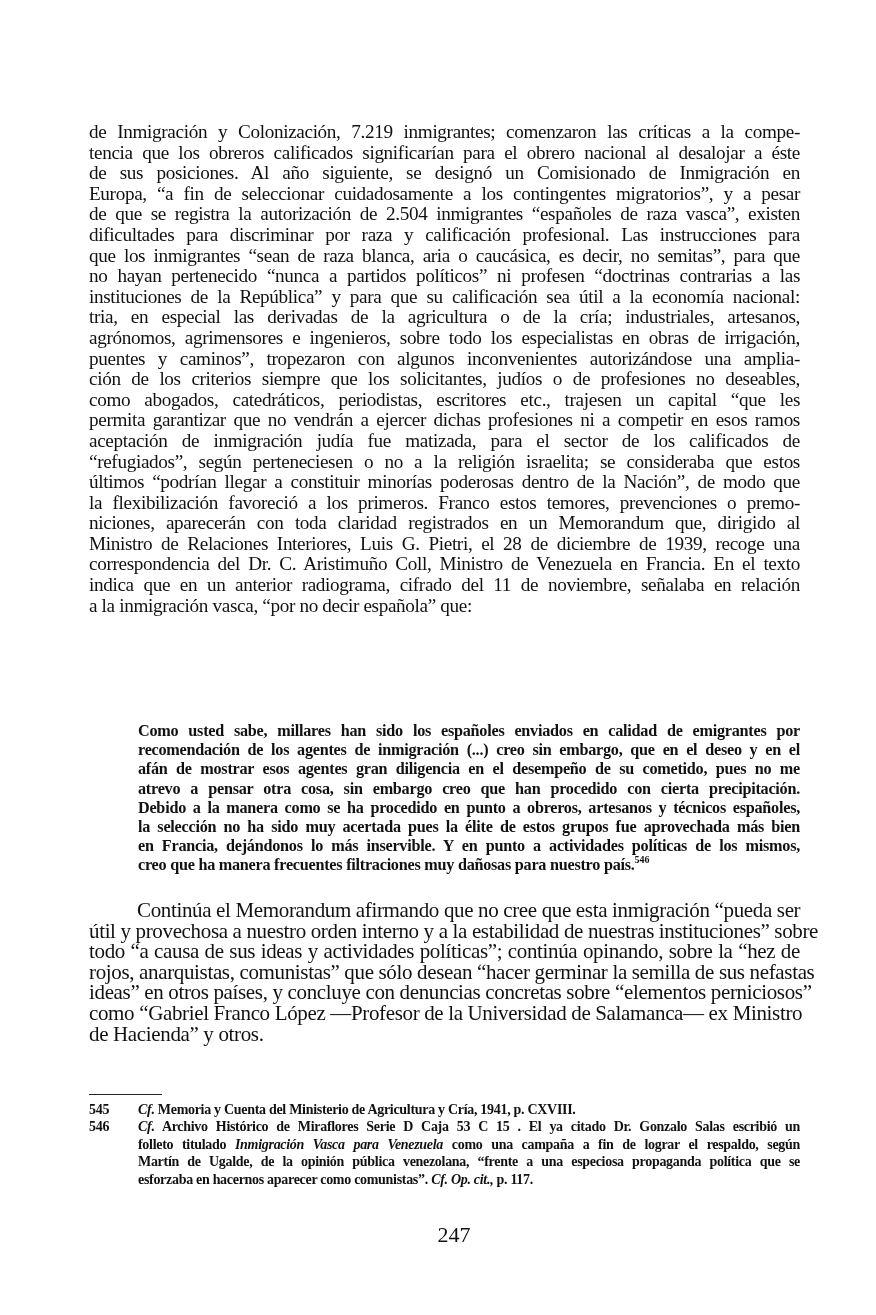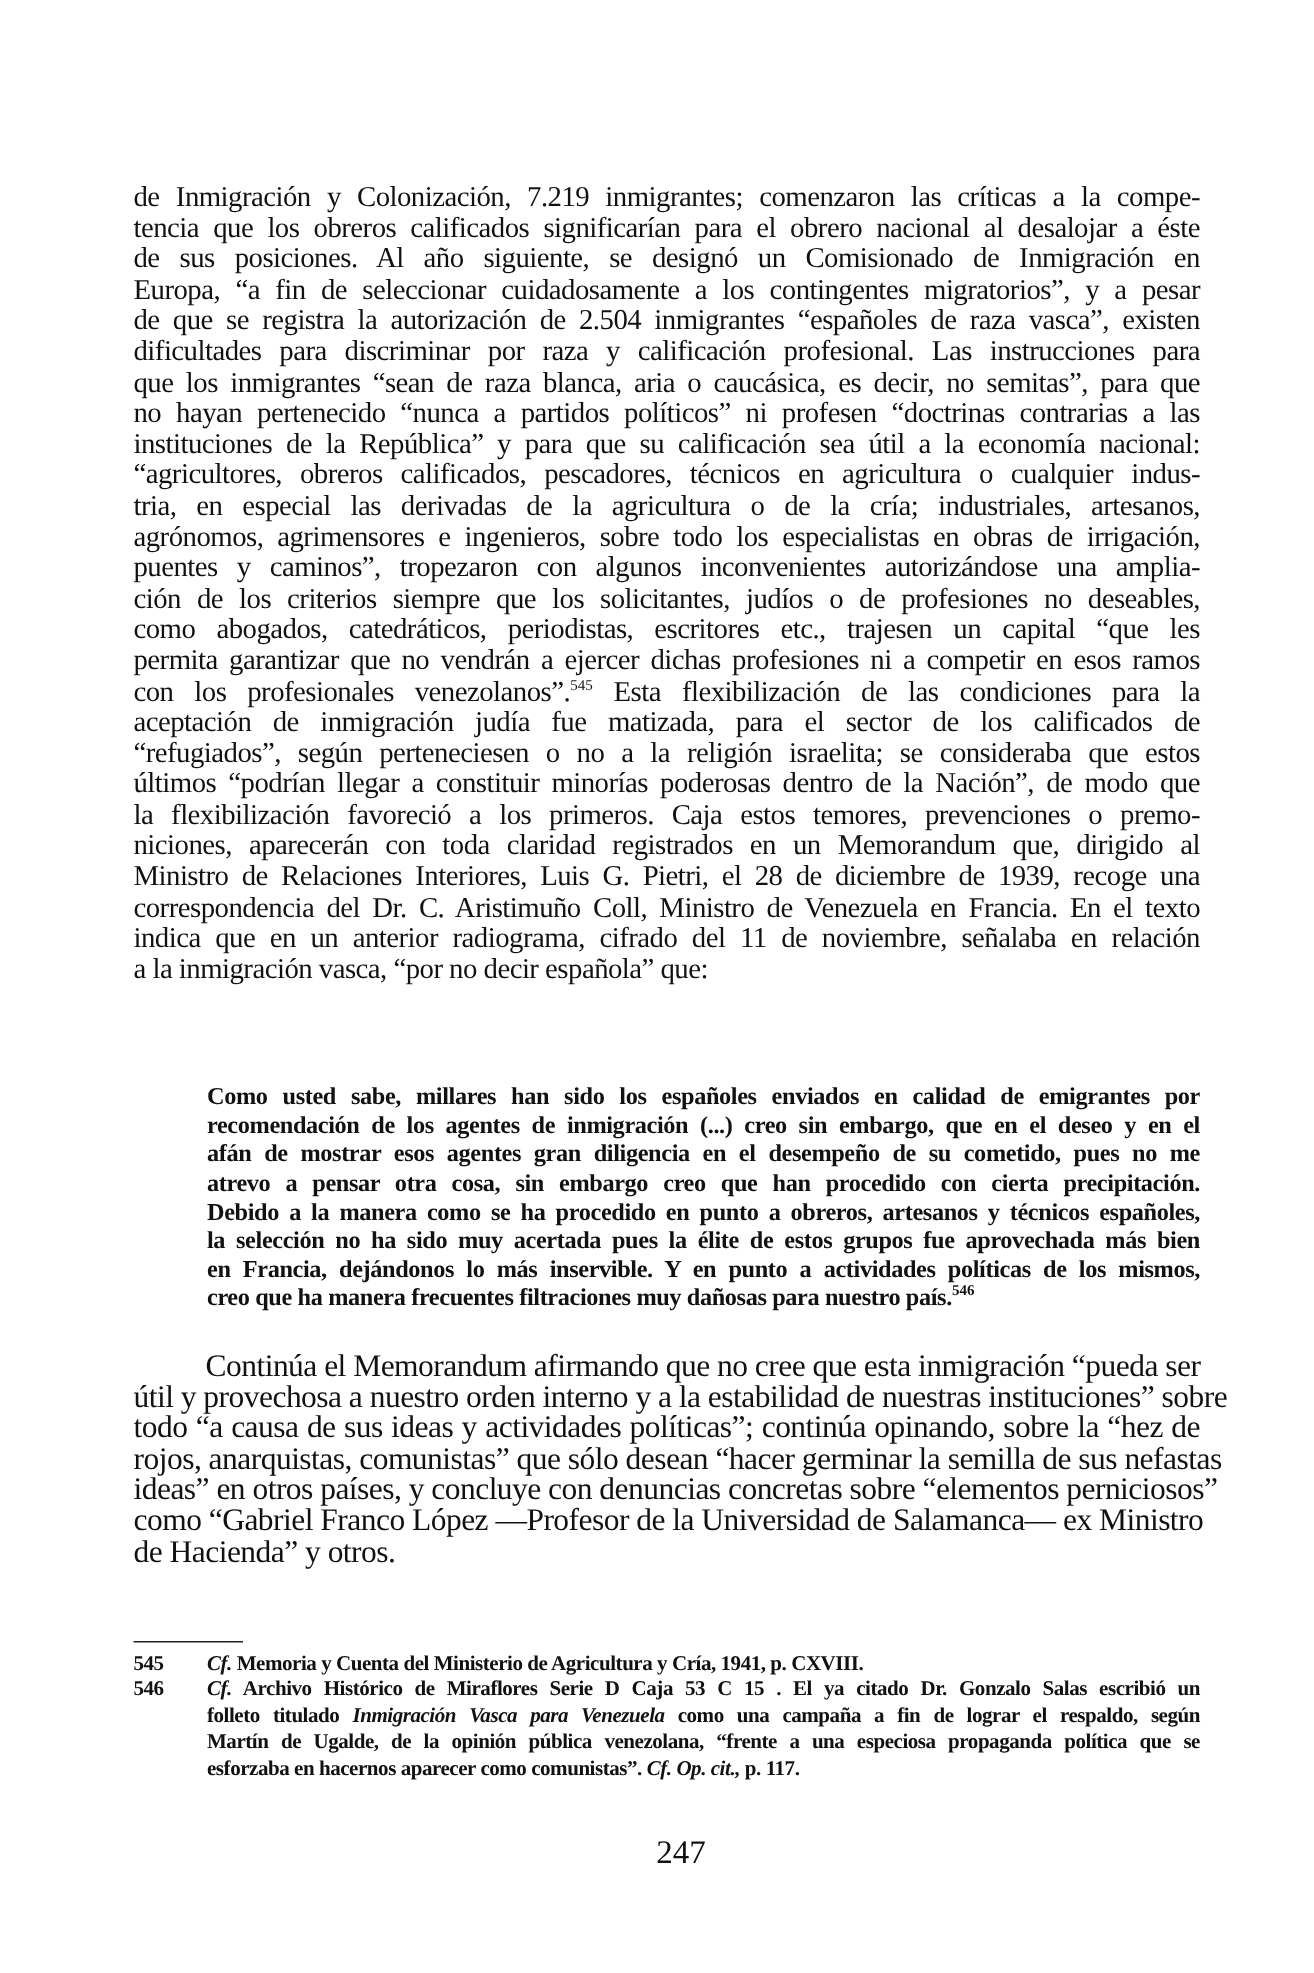--- a/index.html
+++ b/index.html
@@ -49,32 +49,30 @@
   <div class="main">
     <span class="line">de Inmigración y Colonización, 7.219 inmigrantes; comenzaron las críticas a la compe-</span>
     <span class="line">tencia que los obreros calificados significarían para el obrero nacional al desalojar a éste</span>
     <span class="line">de sus posiciones. Al año siguiente, se designó un Comisionado de Inmigración en</span>
     <span class="line">Europa, “a fin de seleccionar cuidadosamente a los contingentes migratorios”, y a pesar</span>
     <span class="line">de que se registra la autorización de 2.504 inmigrantes “españoles de raza vasca”, existen</span>
     <span class="line">dificultades para discriminar por raza y calificación profesional. Las instrucciones para</span>
     <span class="line">que los inmigrantes “sean de raza blanca, aria o caucásica, es decir, no semitas”, para que</span>
     <span class="line">no hayan pertenecido “nunca a partidos políticos” ni profesen “doctrinas contrarias a las</span>
     <span class="line">instituciones de la República” y para que su calificación sea útil a la economía nacional:</span>
-    <span class="line">“agricultores, obreros calificados, pescadores, técnicos en agricultura o cualquier indus-</span>
     <span class="line">tria, en especial las derivadas de la agricultura o de la cría; industriales, artesanos,</span>
     <span class="line">agrónomos, agrimensores e ingenieros, sobre todo los especialistas en obras de irrigación,</span>
     <span class="line">puentes y caminos”, tropezaron con algunos inconvenientes autorizándose una amplia-</span>
     <span class="line">ción de los criterios siempre que los solicitantes, judíos o de profesiones no deseables,</span>
     <span class="line">como abogados, catedráticos, periodistas, escritores etc., trajesen un capital “que les</span>
     <span class="line">permita garantizar que no vendrán a ejercer dichas profesiones ni a competir en esos ramos</span>
-    <span class="line"><span>con los profesionales  venezolanos”.</span><sup>545</sup><span> Esta flexibilización de las condiciones para la</span></span>
     <span class="line">aceptación de inmigración judía fue matizada, para el sector de los calificados de</span>
     <span class="line">“refugiados”, según perteneciesen o no a la religión israelita; se consideraba que estos</span>
     <span class="line">últimos “podrían llegar a constituir minorías poderosas dentro de la Nación”, de modo que</span>
-    <span class="line">la flexibilización favoreció a los primeros. Caja estos temores, prevenciones o premo-</span>
+    <span class="line">la flexibilización favoreció a los primeros. Franco estos temores, prevenciones o premo-</span>
     <span class="line">niciones,  aparecerán con toda claridad registrados en un Memorandum que, dirigido al</span>
     <span class="line">Ministro de Relaciones Interiores, Luis G. Pietri, el 28 de diciembre de 1939, recoge una</span>
     <span class="line">correspondencia del Dr. C. Aristimuño Coll, Ministro de Venezuela en Francia. En el texto</span>
     <span class="line">indica que en un anterior radiograma, cifrado del 11 de noviembre,  señalaba en relación</span>
     <span class="line last">a la inmigración vasca, “por no decir española” que:</span>
   </div>
 
   <div class="quote">
     <span class="line">Como  usted sabe, millares han sido los españoles enviados en calidad de emigrantes por</span>
     <span class="line">recomendación de los agentes de inmigración (...) creo sin embargo, que en el deseo y en el</span>

